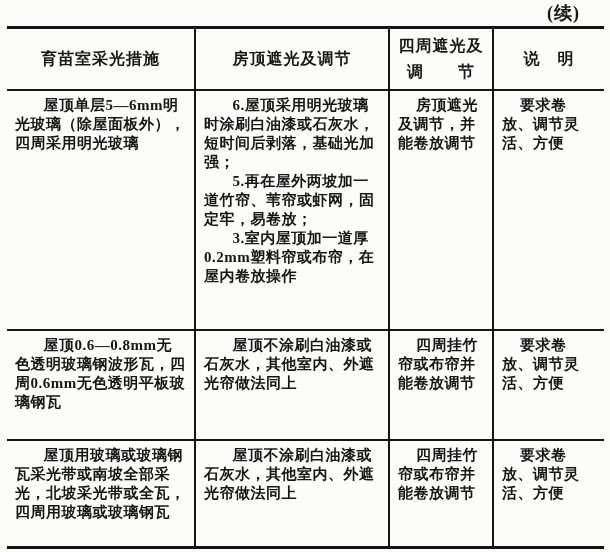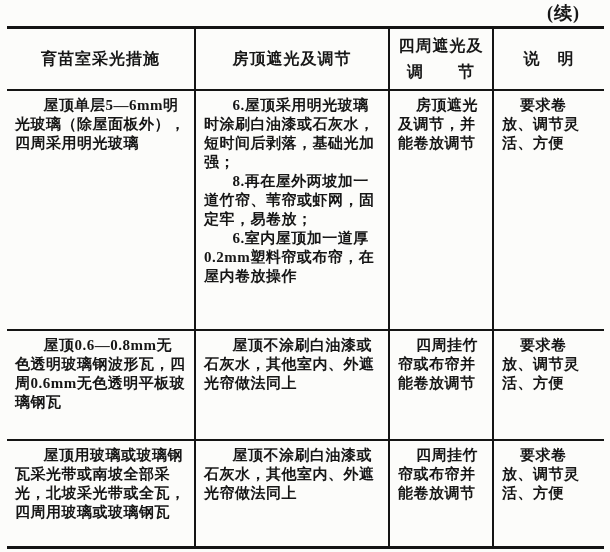--- a/index.html
+++ b/index.html
@@ -81,22 +81,22 @@
         <span>说　明</span>
       </th>
     </tr>
 
     <tr class="r1">
       <td class="wide">
         <p>屋顶单层5—6mm明光玻璃（除屋面板外），四周采用明光玻璃</p>
       </td>
       <td class="wide b-l">
         <p>6.屋顶采用明光玻璃时涂刷白油漆或石灰水，短时间后剥落，基础光加强；</p>
-        <p>8.再在屋外两坡加一道竹帘、苇帘或虾网，固定牢，易卷放；</p>
-        <p>6.室内屋顶加一道厚0.2mm塑料帘或布帘，在屋内卷放操作</p>
+        <p>5.再在屋外两坡加一道竹帘、苇帘或虾网，固定牢，易卷放；</p>
+        <p>3.室内屋顶加一道厚0.2mm塑料帘或布帘，在屋内卷放操作</p>
       </td>
       <td class="narrow b-l">
         <p>房顶遮光及调节，并能卷放调节</p>
       </td>
       <td class="narrow b-l">
         <p>要求卷放、调节灵活、方便</p>
       </td>
     </tr>
 
     <tr class="r2">

